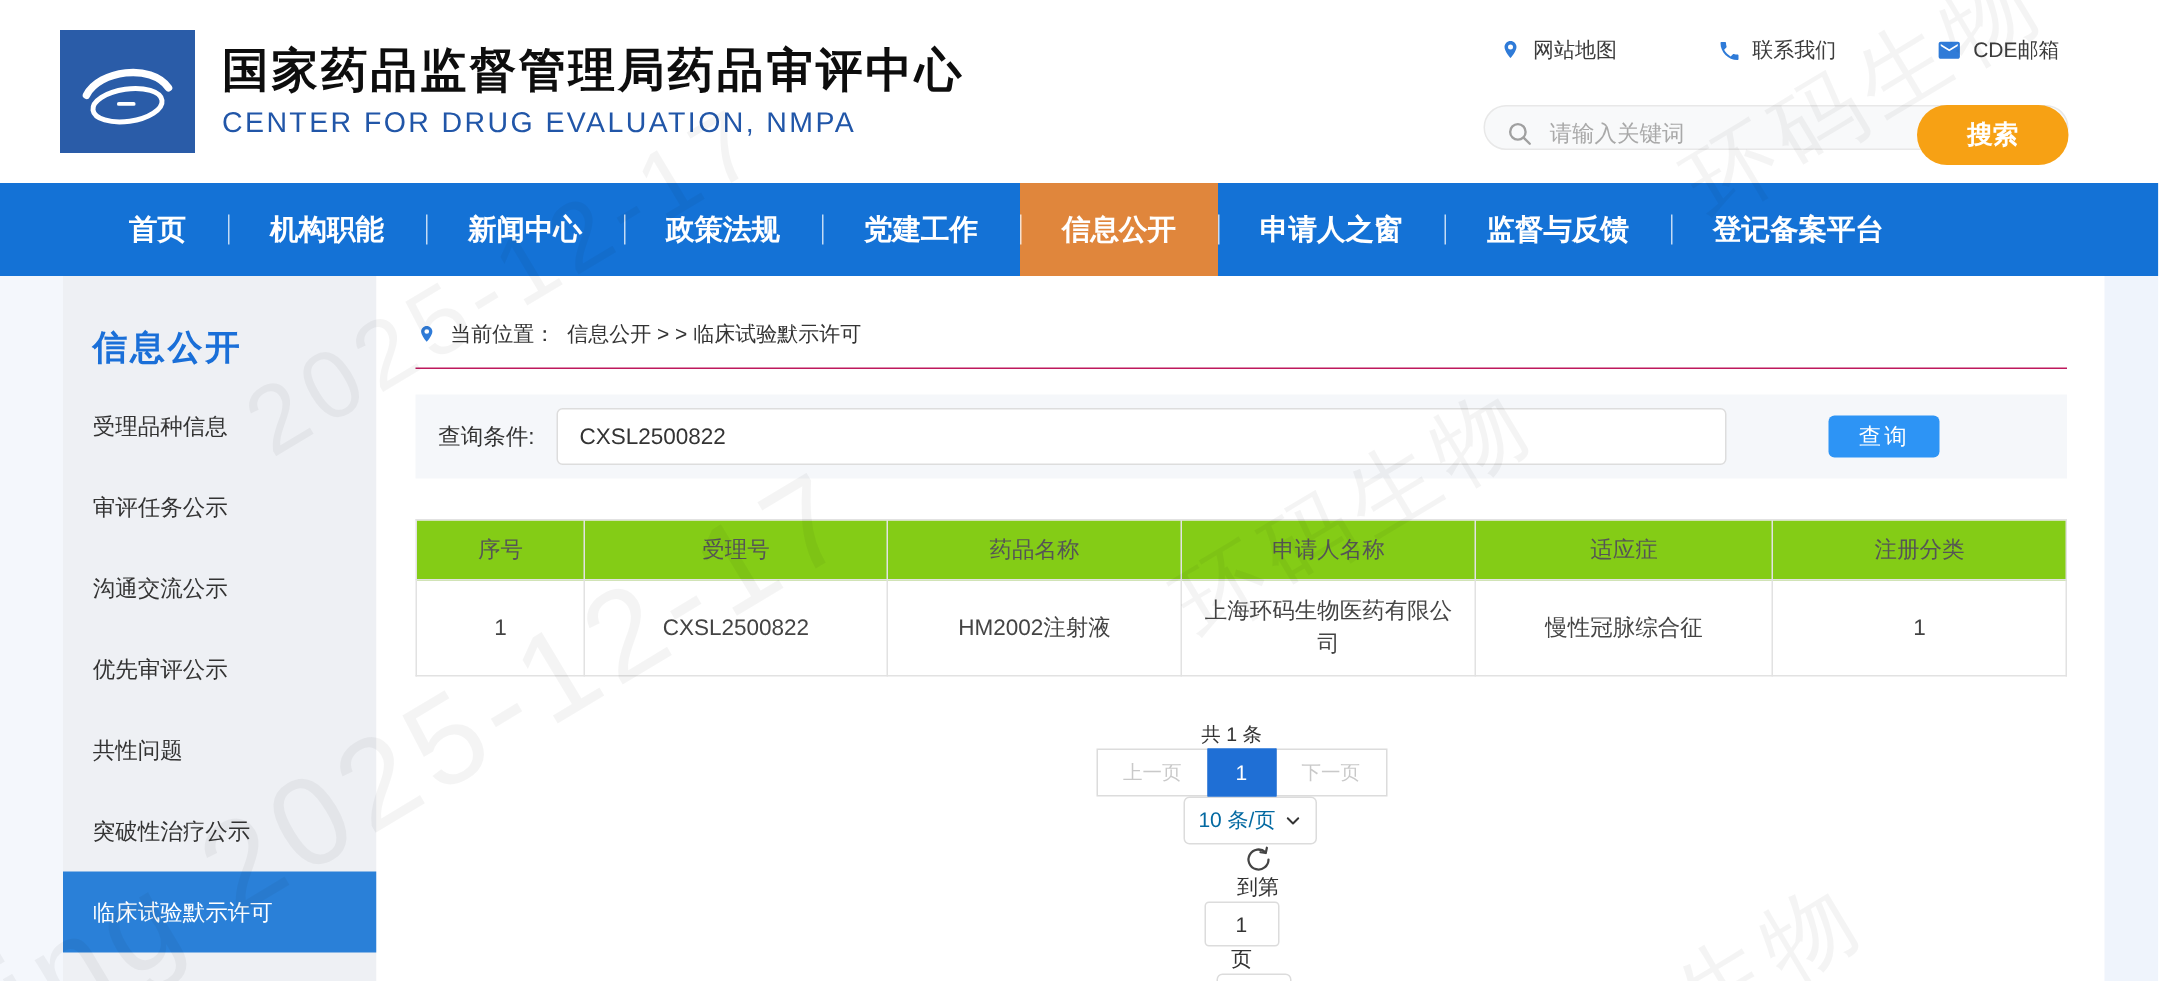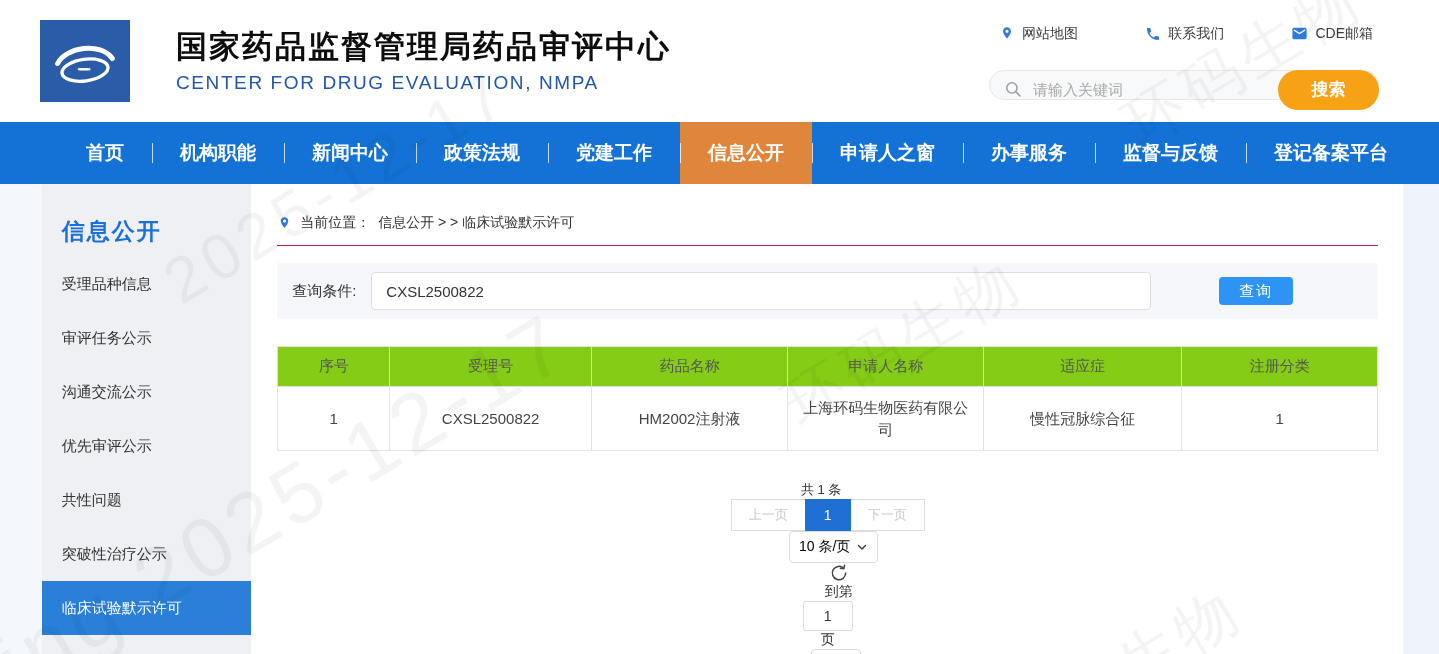--- a/index.html
+++ b/index.html
@@ -1,21 +1,21 @@
 <!DOCTYPE html>
 <html><head>
 <meta charset="utf-8">
 <style>
   * { margin:0; padding:0; box-sizing:border-box; }
   html,body { width:1439px; height:654px; }
   body { font-family:"Liberation Sans","DejaVu Sans",sans-serif; background:#fff; }
   .page { position:relative; width:1439px; height:654px; overflow:hidden; background:#fff; }
 
   
-  .header { position:relative; height:122px; background:#fff; display:flex; align-items:center;gap:28px; }
+  .header { position:relative; height:122px; background:#fff; display:flex; align-items:center; }
   .logo { width:90px; height:82px; background:#2a5ca8; margin-left:40px; flex:0 0 auto;
           display:flex; align-items:center; justify-content:center; }
   .title-block { margin-left:18px; }
   .site-title { font-size:31px; font-weight:900; color:#0d0d0d; letter-spacing:2px; line-height:1.2; }
   .site-subtitle { margin-top:6px; font-size:19px; font-weight:400; color:#2156a8; letter-spacing:1.6px; }
   .header-right { margin-left:auto; margin-right:60px; width:390px; padding-top:2px; }
   .quick-links { display:flex; justify-content:space-between; padding:0 6px 0 10px; align-items:center; }
   .quick-link { display:flex; align-items:center; gap:7px; font-size:14px; color:#3c3c3c; cursor:pointer; }
   .quick-link svg { display:block; }
   .search-row { position:relative; margin-top:27px; height:30px; }
@@ -62,21 +62,21 @@
   .result-table td { height:64px; font-size:15px; color:#444; padding:4px 12px; line-height:1.45; }
 
   .pagination { margin-top:30px; display:flex; align-items:center; font-size:14px; color:#333;flex-direction:column; }
   .pg-total { font-size:13px; margin-right:13px; }
   .pg-group { display:flex; }
   .pg-btn { height:32px; display:flex; align-items:center; justify-content:center; border:1px solid #dcdcdc;
             background:#fff; cursor:pointer; }
   .pg-btn.prev, .pg-btn.next { width:75px; color:#c9c9c9; font-size:13px; }
   .pg-btn.page { width:46px; background:#1f6fd5; border-color:#1f6fd5; color:#fff; font-size:14px; margin:0 -1px; }
   .pg-size { margin-left:12px; height:32px; width:89px; border:1px solid #dcdcdc; border-radius:4px; background:#fff;
-             display:flex; align-items:center; justify-content:center; gap:6px; font-size:14px; color:#000000; cursor:pointer; }
+             display:flex; align-items:center; justify-content:center; gap:6px; font-size:14px; color:#0369a1; cursor:pointer; }
   .pg-refresh { margin-left:22px; cursor:pointer; display:flex; align-items:center; }
   .pg-goto-label { margin-left:22px; }
   .pg-goto-input { margin:0 10px; width:50px; height:30px; border:1px solid #dcdcdc; border-radius:3px;
                    text-align:center; font-size:14px; color:#333; outline:none; font-family:inherit; }
   .pg-confirm { margin-left:16px; width:50px; height:30px; border:1px solid #dcdcdc; border-radius:4px; background:#fff;
                 font-size:14px; font-weight:600; color:#333; cursor:pointer; font-family:inherit; }
 
   
   .wm-layer { position:absolute; inset:0; pointer-events:none; z-index:50; overflow:hidden; }
   .wm { position:absolute; color:rgba(0,0,0,0.045); white-space:nowrap; transform:rotate(-31deg);
@@ -134,21 +134,20 @@
   </div>
 
   <div class="nav">
     <div class="nav-item">首页</div>
     <div class="nav-item">机构职能</div>
     <div class="nav-item">新闻中心</div>
     <div class="nav-item">政策法规</div>
     <div class="nav-item">党建工作</div>
     <div class="nav-item active">信息公开</div>
     <div class="nav-item">申请人之窗</div>
-    <div class="nav-item">办事服务</div>
     <div class="nav-item">监督与反馈</div>
     <div class="nav-item">登记备案平台</div>
   </div>
 
   <div class="content">
     <div class="gutter-left"></div>
 
     <div class="sidebar">
       <div class="sidebar-title">信息公开</div>
       <div class="side-item">受理品种信息</div>

